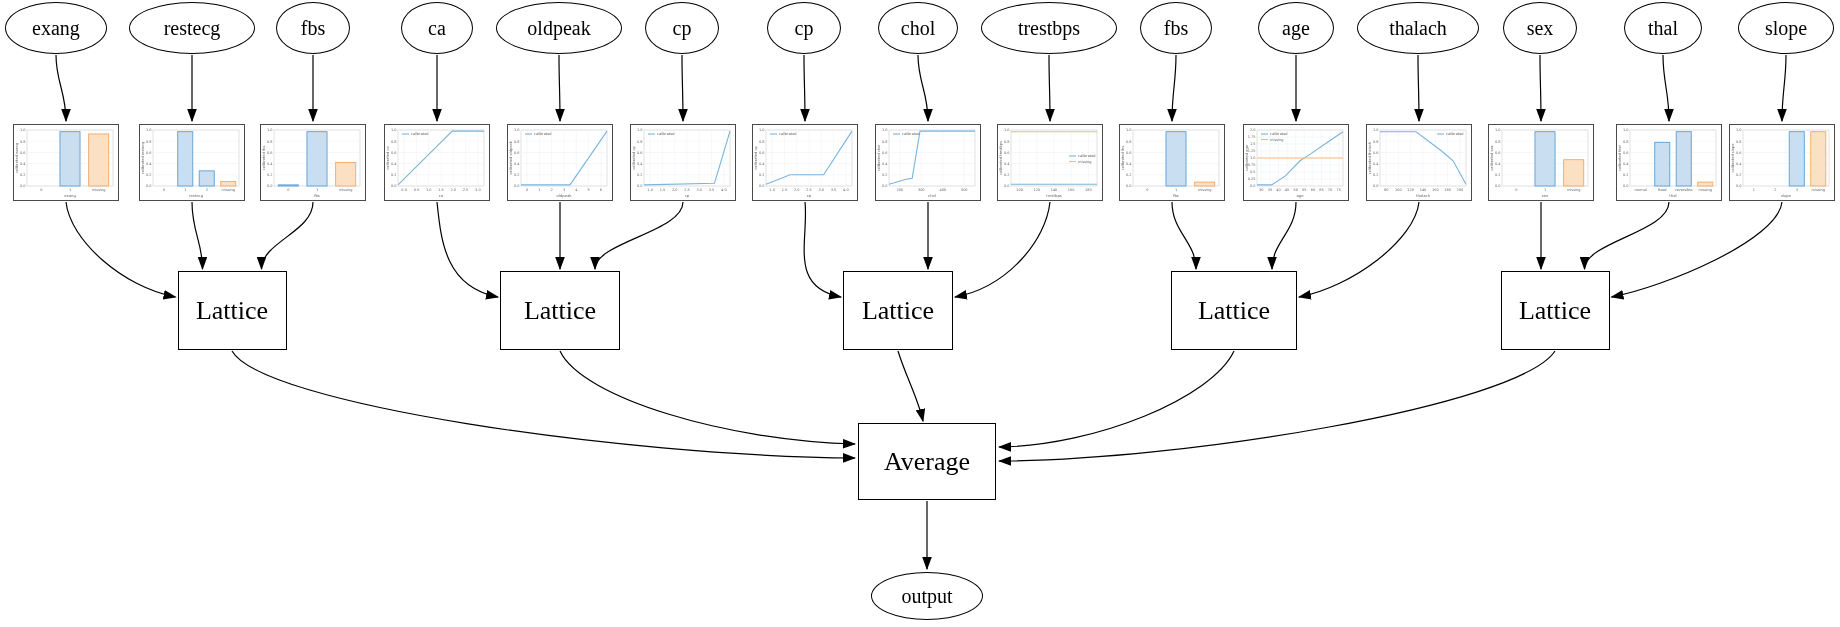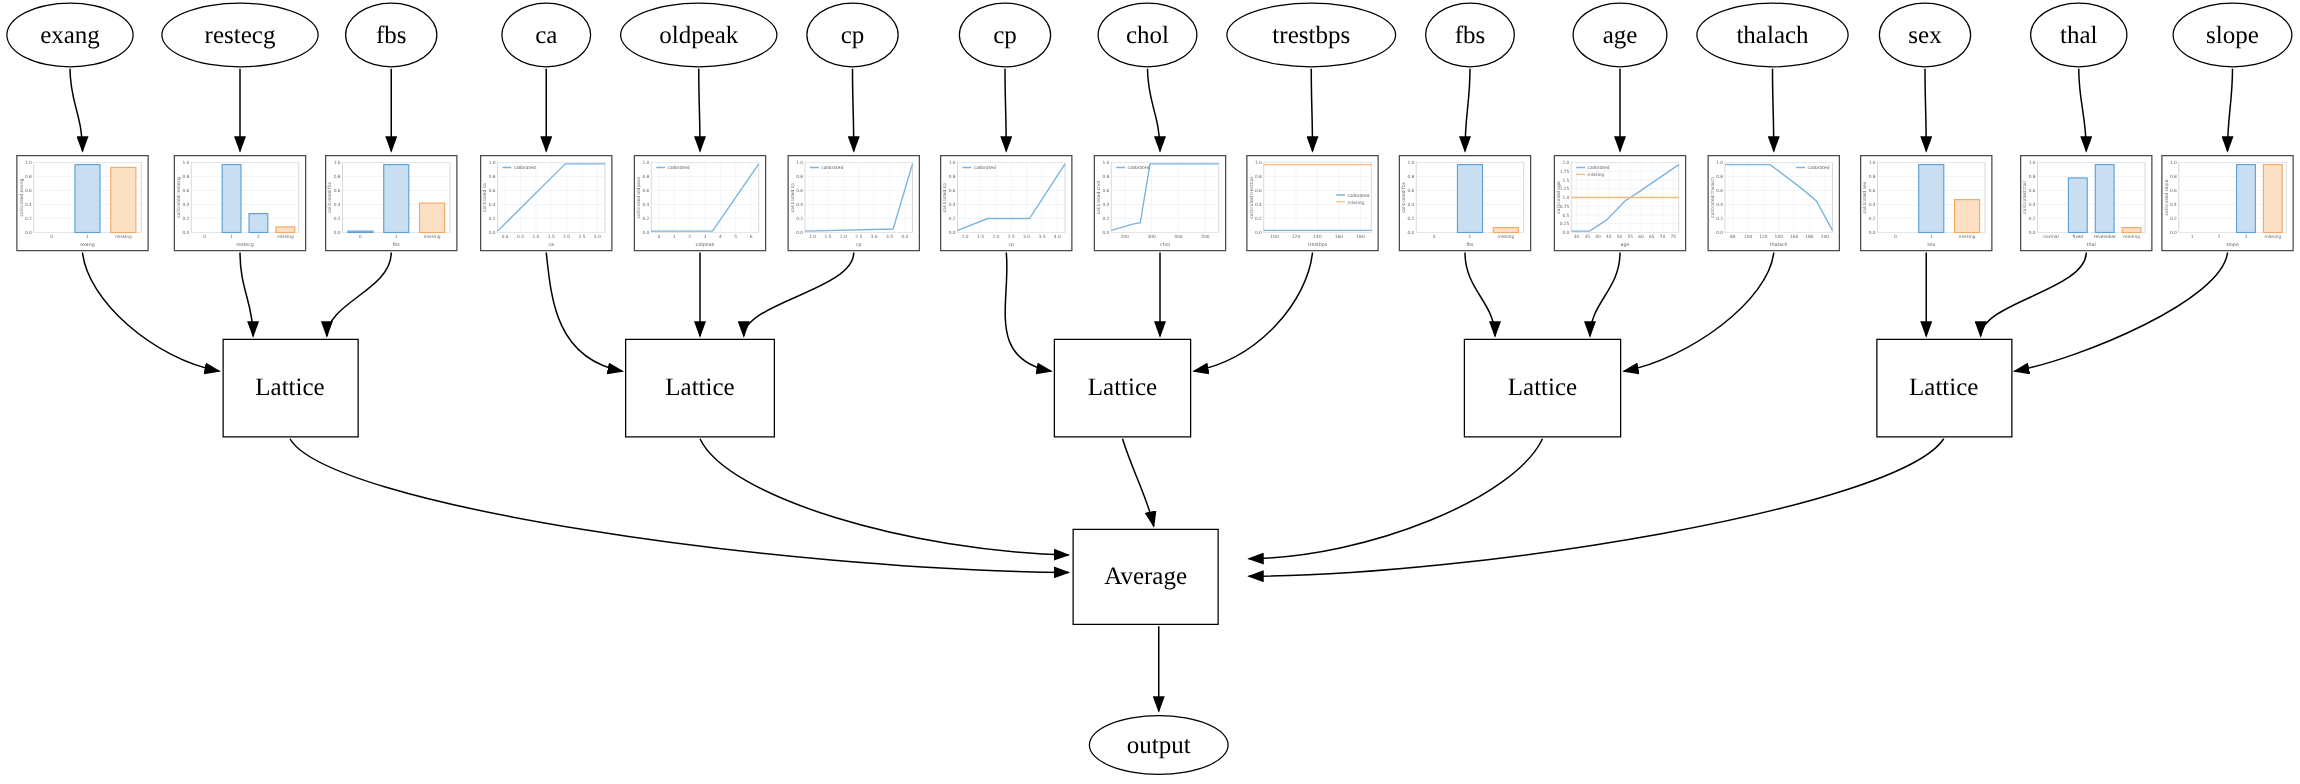--- a/index.html
+++ b/index.html
@@ -4,21 +4,21 @@
 <style>
   html,body{margin:0;padding:0;background:#ffffff;}
   #canvas{position:relative;width:1840px;height:627px;background:#fff;overflow:hidden;
           font-family:"Liberation Serif","DejaVu Serif",serif;border-radius:32px;}
   #edge-layer{position:absolute;left:0;top:0;pointer-events:none;}
   .node-ellipse{position:absolute;box-sizing:border-box;border:1.4px solid #000;border-radius:50%;
                 background:#fff;display:flex;align-items:center;justify-content:center;}
   .node-ellipse span{font-size:20px;color:#000;white-space:nowrap;}
   .node-box{position:absolute;box-sizing:border-box;border:1.4px solid #000;background:#fff;
             display:flex;align-items:center;justify-content:center;}
-  .node-box span{font-size:20px;color:#000;}
+  .node-box span{font-size:26px;color:#000;}
   .chart-node{position:absolute;box-sizing:border-box;border:1.6px solid #4a4a4a;background:#fff;}
   .chart-node svg{display:block;font-family:"DejaVu Sans",sans-serif;}
 </style>
 </head>
 <body>
 
 <div id="canvas">
   <svg id="edge-layer" width="1840" height="627">
     <defs>
       <marker id="arrow" viewBox="0 0 11 8" refX="10" refY="4" markerWidth="11" markerHeight="8" orient="auto-start-reverse">
@@ -586,20 +586,20 @@
       </div>
       <div class="node-box" style="left: 843px; top: 271px; width: 110px; height: 79px;">
         <span>Lattice</span>
       </div>
       <div class="node-box" style="left: 1171px; top: 271px; width: 126px; height: 79px;">
         <span>Lattice</span>
       </div>
       <div class="node-box" style="left: 1500.5px; top: 271px; width: 109px; height: 79px;">
         <span>Lattice</span>
       </div>
-      <div class="node-box" style="left: 858px; top: 423px; width: 117px; height: 77px;">
+      <div class="node-box" style="left: 858px; top: 423px; width: 138px; height: 77px;">
         <span>Average</span>
       </div>
       <div class="node-ellipse" style="left: 871px; top: 572px; width: 112px; height: 48px; text-align: right;">
         <span>output</span>
       </div>
     </div>
 </div>
 
 </body></html>

